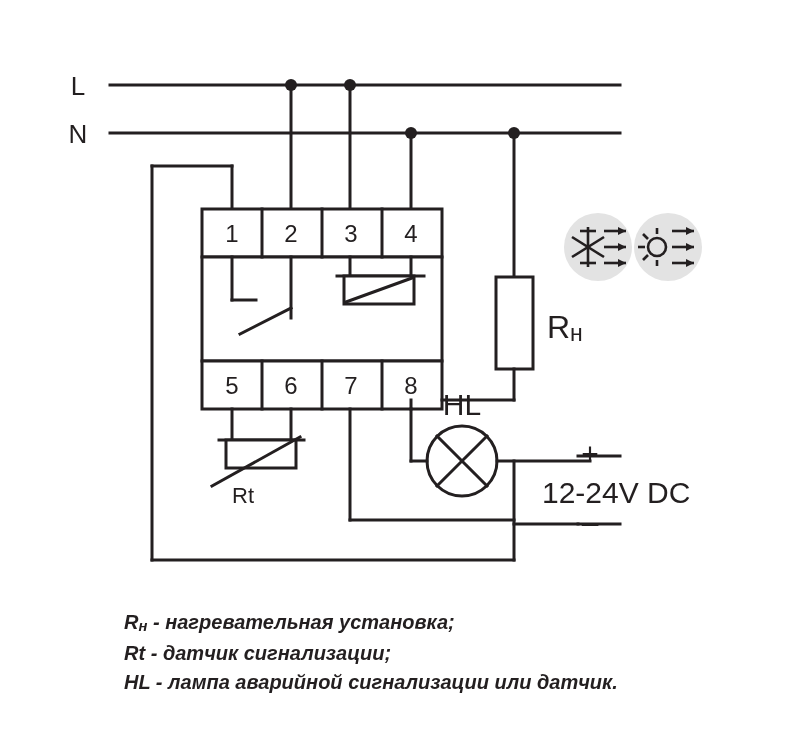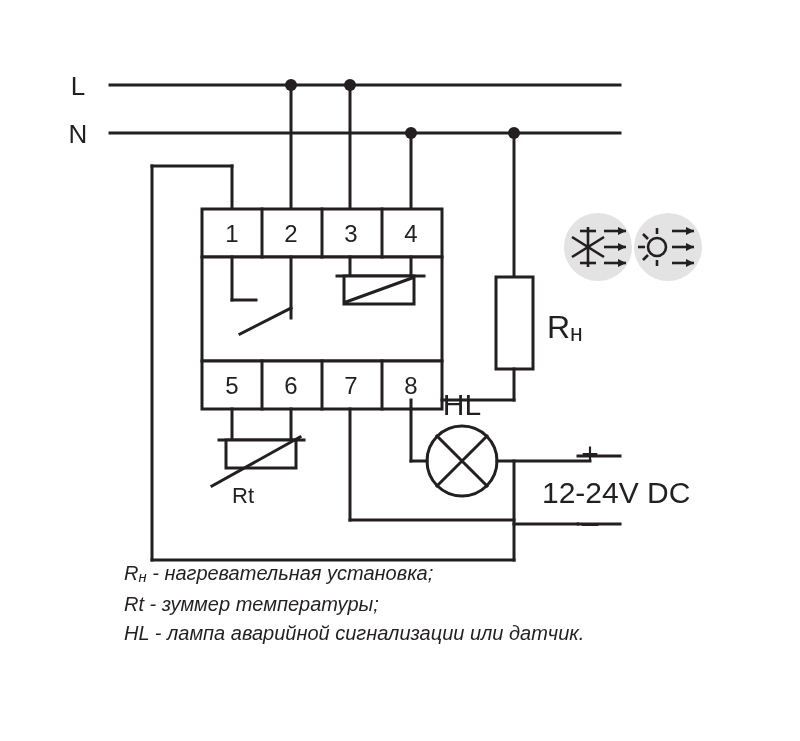--- a/index.html
+++ b/index.html
@@ -18,22 +18,23 @@
     overflow: hidden;
   }
   #diagram {
     position: absolute;
     left: 0;
     top: 0;
   }
   .legend {
     position: absolute;
     left: 124px;
-    top: 559px;
+    top: 608px;
     width: 620px;
+    font-weight: bold;
   }
   .legend-line {
     font-family: "Liberation Sans", sans-serif;
     font-style: italic;
     font-size: 20px;
     color: #231f20;
     line-height: 29px;
     white-space: nowrap;
   }
   .legend-line .sym {
@@ -186,20 +187,20 @@
       <text x="590" y="533" font-size="30" text-anchor="middle">–</text>
       <text x="542" y="503" font-size="30">12-24V DC</text>
     </g>
   </svg>
 
   <div class="legend">
     <div class="legend-line">
       <span class="sym">R<span class="sub">н</span></span><span> - нагревательная установка;</span>
     </div>
     <div class="legend-line">
-      <span class="sym">Rt</span><span> - зуммер температуры;</span>
+      <span class="sym">Rt</span><span> - датчик сигнализации;</span>
     </div>
     <div class="legend-line">
       <span class="sym">HL</span><span> - лампа аварийной сигнализации или датчик.</span>
     </div>
   </div>
 
 </div>
 
 </body></html>

